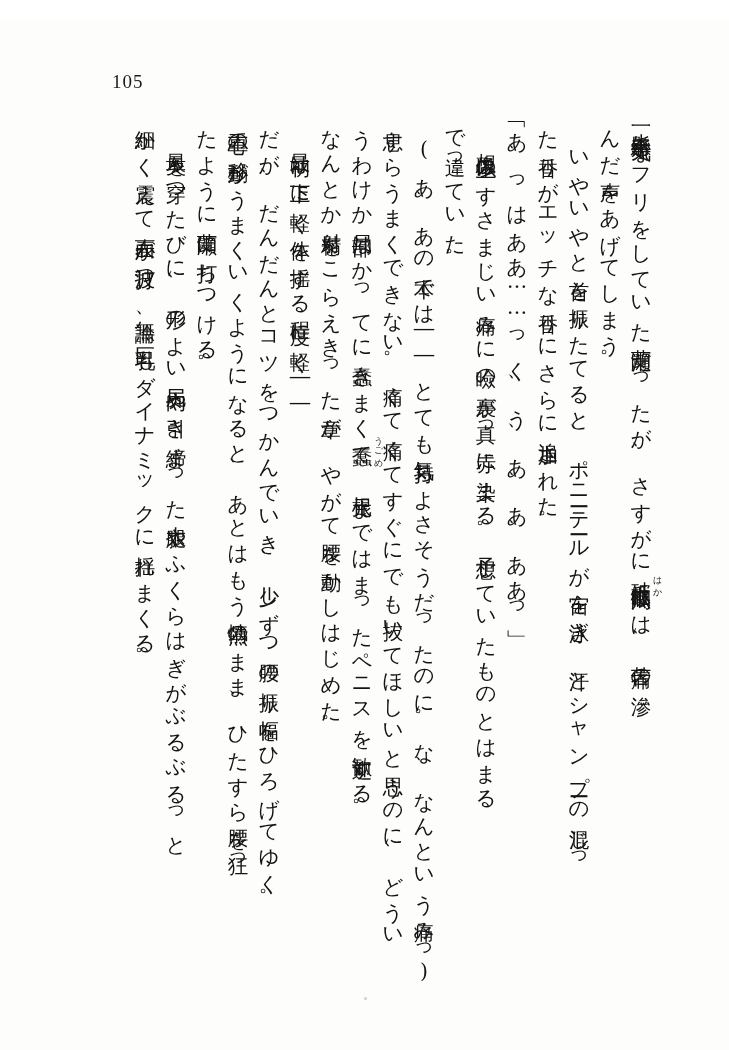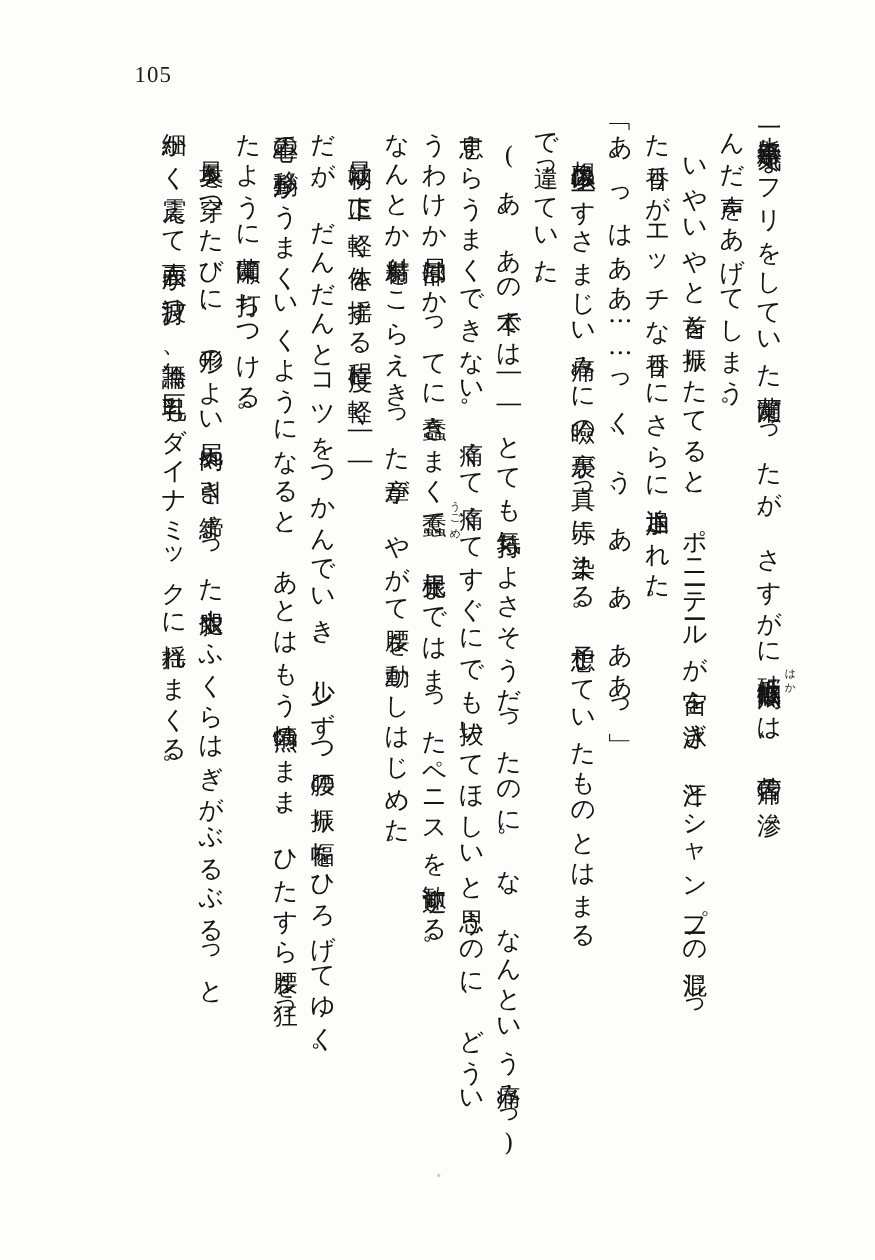--- a/index.html
+++ b/index.html
@@ -12,20 +12,21 @@
     background: #ffffff;
     font-family: "Liberation Serif", "DejaVu Serif", serif;
     color: #111111;
     overflow: hidden;
     position: relative;
   }
   .page {
     position: absolute;
     inset: 0;
     background: #fdfdfc;
+    margin-top: 19px;
   }
   .page-number {
     position: absolute;
     left: 112px;
     top: 52px;
     font-size: 19px;
     letter-spacing: 1px;
     color: #1a1a1a;
     font-family: "Liberation Serif", "DejaVu Serif", serif;
   }

